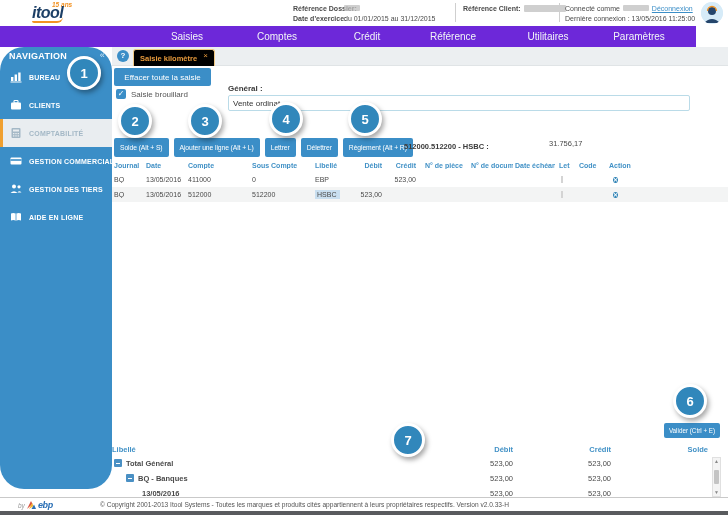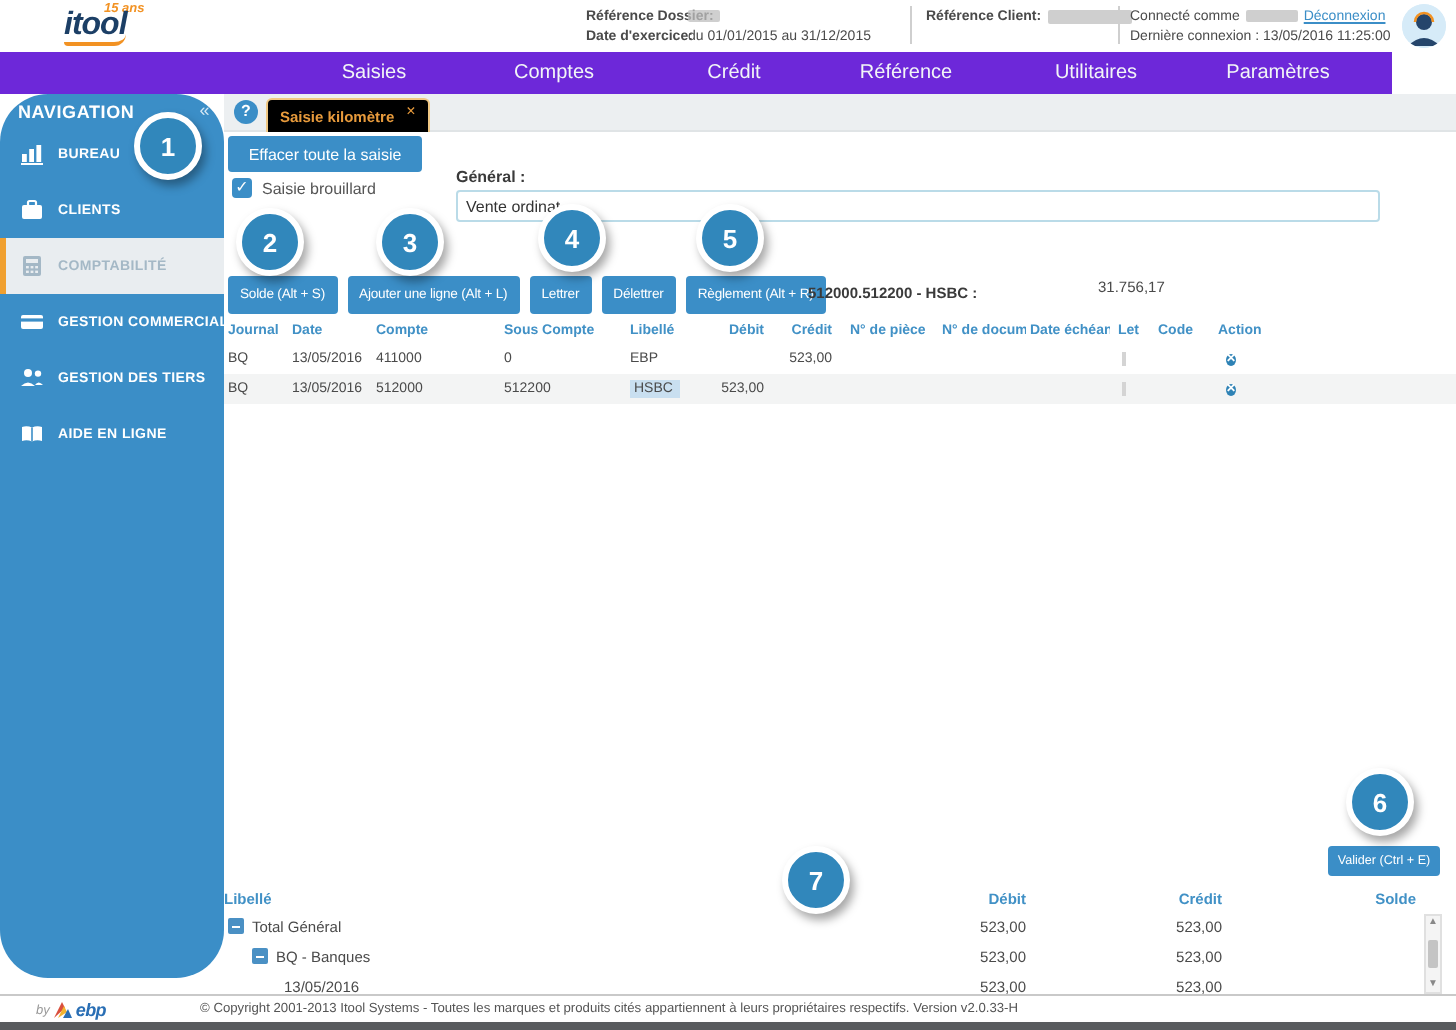--- a/index.html
+++ b/index.html
@@ -75,21 +75,21 @@
   .ehead .c-let { padding-left:4px; } .ehead .c-action { padding-left:6px; }
 
   
   .validate-btn { position:absolute; left:664px; top:423px; width:56px; height:15px; font-size:6.3px; padding:0; }
 
   
   .summary { position:absolute; left:112px; top:443px; width:616px; height:54px; overflow:hidden; }
   .srow { display:grid; grid-template-columns:300px 101px 98px 97px 20px; align-items:center; height:15px; font-size:7.5px; color:#4a4a4a; }
   .srow.shead { height:13px; color:#4191c6; font-weight:bold; }
   .srow .num { text-align:right; }
-  .slabel { display:flex; gap:4px; white-space:nowrap; }
+  .slabel { display:flex; gap:4px; white-space:nowrap;font-weight:bold; }
   .lv0 { padding-left:2px; } .lv1 { padding-left:14px; } .lv2 { padding-left:30px; }
   .minus-box { width:8px; height:8px; background:#4a90c4; border-radius:1px; position:relative; cursor:pointer; flex:0 0 8px; }
   .minus-box::after { content:""; position:absolute; left:2px; top:3.5px; width:4px; height:1px; background:#fff; }
 
   
   .vscroll { position:absolute; left:712px; top:457px; width:9px; height:40px; background:#f4f4f4; border:1px solid #e0e0e0; }
   .vs-arrow { width:7px; height:7px; font-size:5px; color:#888; text-align:center; line-height:7px; cursor:pointer; }
   .vs-up { position:absolute; top:0; left:0; }
   .vs-down { position:absolute; bottom:0; left:0; }
   .vs-thumb { position:absolute; left:1px; top:12px; width:5px; height:14px; background:#c4c4c4; border-radius:1px; cursor:pointer; }

